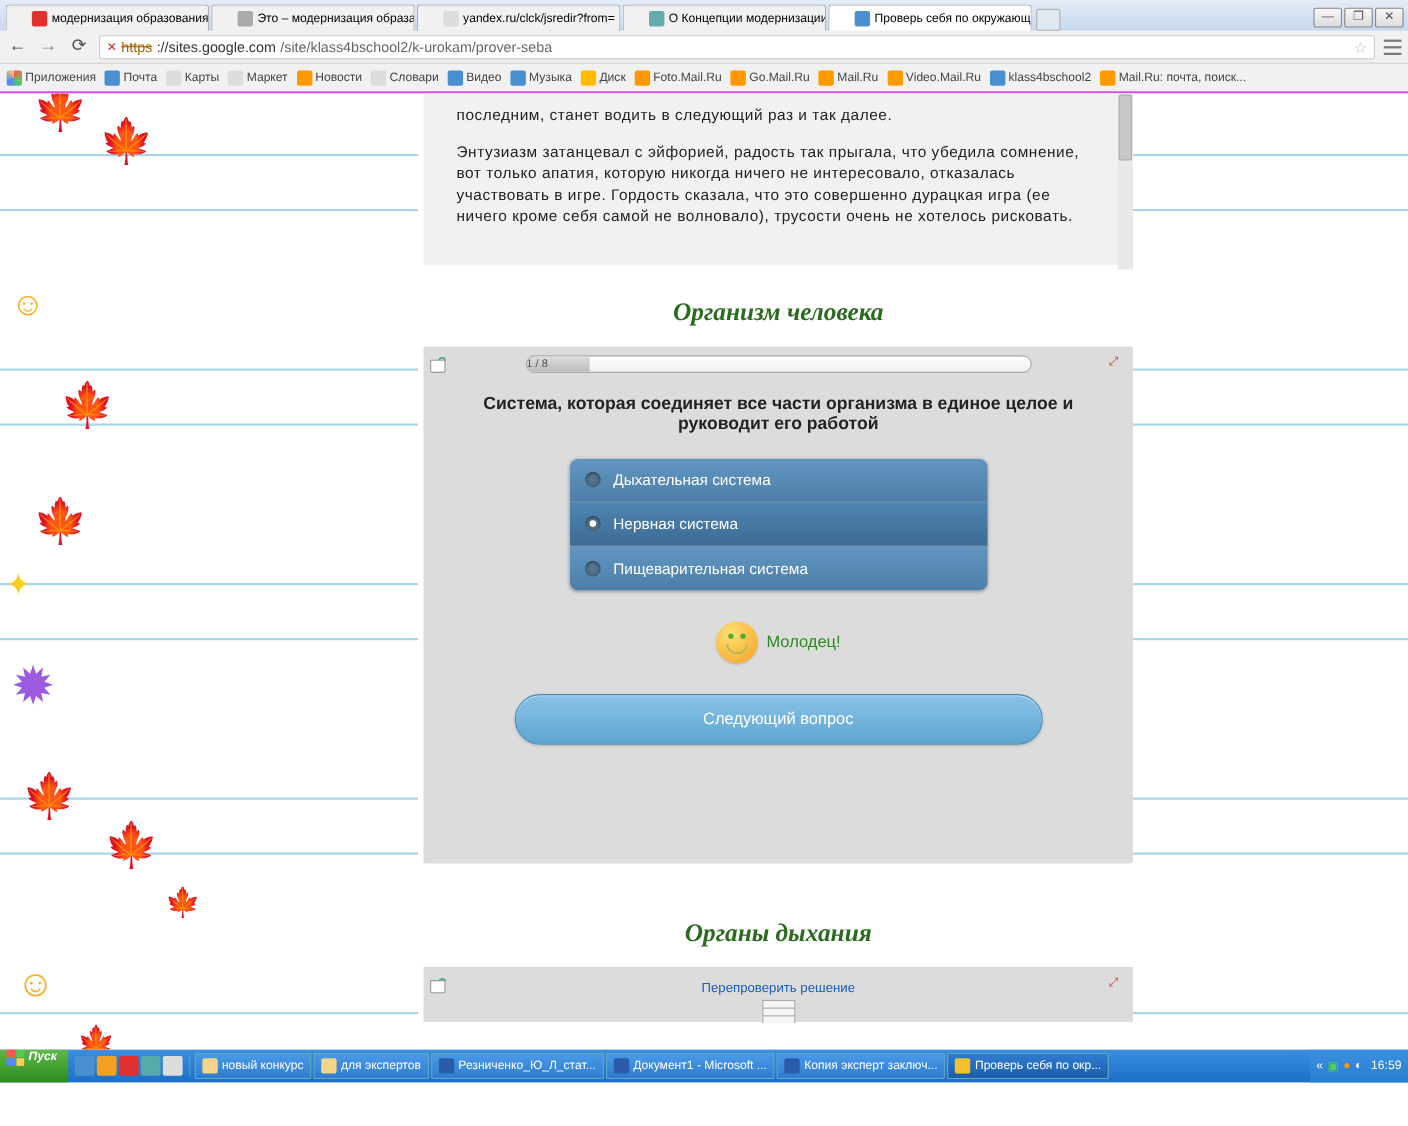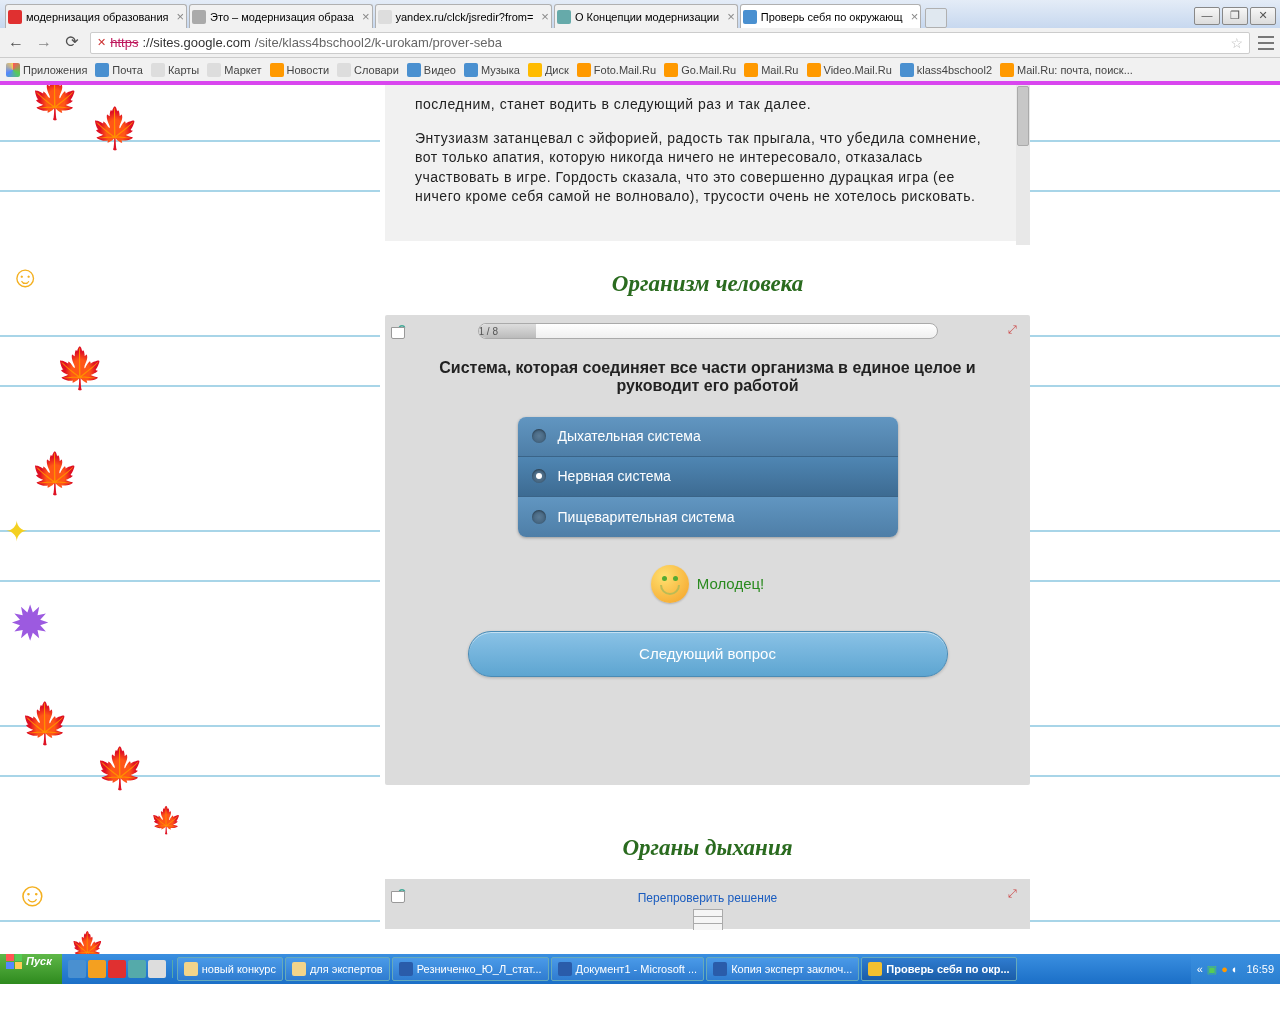--- a/index.html
+++ b/index.html
@@ -1,41 +1,41 @@
 <!DOCTYPE html>
 <html><head>
 <meta charset="utf-8">
 <style>
 * { margin: 0; padding: 0; box-sizing: border-box; font-family: Arial, sans-serif; }
 body { width: 1280px; height: 1024px; overflow: hidden; background: #fff; }
 
 
 .titlebar { height: 28px; background: linear-gradient(#e4ecf7,#c7d8ef); display: flex; align-items: flex-end; padding-left: 5px; }
-.tab { background: #f1f1f1; border: 1px solid #b0b0b0; border-bottom: none; border-radius: 3px 3px 0 0; height: 24px; padding: 3px 2px; margin-right: 2px; font-size: 11px; display: flex; align-items: center; gap: 4px; max-width: 185px; overflow: hidden; white-space: nowrap; cursor: pointer; }
+.tab { background: #f1f1f1; border: 1px solid #b0b0b0; border-bottom: none; border-radius: 3px 3px 0 0; height: 24px; padding: 3px 23px; margin-right: 2px; font-size: 11px; display: flex; align-items: center; gap: 4px; max-width: 185px; overflow: hidden; white-space: nowrap; cursor: pointer; }
 .tab.active { background: #fff; }
 .tab-fav { width: 14px; height: 14px; border-radius: 2px; flex-shrink: 0; }
 .tab-close { color: #888; font-size: 13px; margin-left: 4px; cursor: pointer; }
 .newtab { width: 22px; height: 20px; background: #e0e8f0; border: 1px solid #b0b0b0; border-radius: 2px; margin-left: 2px; cursor: pointer; }
 .winbtns { margin-left: auto; display: flex; gap: 2px; padding-right: 4px; padding-bottom: 3px; }
 .winbtn { width: 26px; height: 18px; background: linear-gradient(#f7f7f7,#dcdcdc); border: 1px solid #888; border-radius: 2px; font-size: 11px; text-align: center; line-height: 15px; color: #555; cursor: pointer; }
 
 
 .addrbar { height: 30px; background: #f1f1f1; border-bottom: 1px solid #ccc; display: flex; align-items: center; padding: 0 6px; gap: 8px; }
 .navbtn { width: 20px; height: 20px; font-size: 16px; color: #888; cursor: pointer; text-align: center; line-height: 18px; }
 .navbtn.active { color: #515151; }
 .urlbox { flex: 1; height: 22px; border: 1px solid #ccc; border-radius: 2px; background: #fff; display: flex; align-items: center; padding: 0 6px; font-size: 13px; gap: 4px; }
-.urlsec { color: #be185d; }
+.urlsec { color: #a16207; }
 .urlhost { color: #333; }
 .urlpath { color: #666; }
 .star { color: #bbb; font-size: 14px; margin-left: auto; cursor: pointer; }
 .menu3 { width: 16px; height: 14px; display: flex; flex-direction: column; justify-content: space-between; cursor: pointer; }
 .menu3 div { height: 2px; background: #777; }
 
 
-.bmbar { height: 27px; background: #f1f1f1; border-bottom: 4px solid #d946ef; display: flex; align-items: center; padding: 0 6px; gap: 8px; font-size: 11px; }
+.bmbar { height: 27px; background: #f1f1f1; border-bottom: 2px solid #d946ef; display: flex; align-items: center; padding: 0 6px; gap: 8px; font-size: 11px; }
 .bm { display: flex; align-items: center; gap: 3px; color: #444; cursor: pointer; white-space: nowrap; }
 .bmicon { width: 14px; height: 14px; border-radius: 2px; flex-shrink: 0; }
 
 
 .page { position: relative; height: 869px; background: #fff; overflow: hidden; }
 .bgdeco { position: absolute; inset: 0; }
 .bgline { position: absolute; left: 0; width: 380px; height: 2px; background: #a8d5e8; }
 .bgline.r { left: auto; right: 0; width: 250px; }
 .leaf { position: absolute; font-size: 40px; }
 
@@ -80,21 +80,21 @@
 
 
 .taskbar { height: 30px; background: linear-gradient(#3a8fe0,#1b6fc7); display: flex; align-items: center; font-size: 11px; color: #fff; }
 .startbtn { height: 30px; padding: 0 10px 16px 6px; background: linear-gradient(#5fb848,#2e8a1e); display: flex; align-items: center; gap: 4px; font-weight: bold; font-style: italic; cursor: pointer; }
 .winlogo { width: 16px; height: 16px; display: grid; grid-template-columns: 1fr 1fr; grid-template-rows: 1fr 1fr; gap: 1px; }
 .winlogo div:nth-child(1){background:#f55;} .winlogo div:nth-child(2){background:#5c5;} .winlogo div:nth-child(3){background:#58f;} .winlogo div:nth-child(4){background:#fc5;}
 .qlaunch { display: flex; gap: 2px; padding: 0 6px; border-right: 1px solid #5aa; }
 .qlaunch div { width: 18px; height: 18px; border-radius: 2px; cursor: pointer; }
 .taskbtns { display: flex; flex: 1; gap: 2px; padding: 0 4px; overflow: hidden; }
 .taskbtn { height: 24px; background: linear-gradient(#4a9ae8,#2f7cd0); border: 1px solid #6ab; border-radius: 2px; padding: 0 6px; display: flex; align-items: center; gap: 4px; max-width: 160px; overflow: hidden; white-space: nowrap; cursor: pointer; }
-.taskbtn.act { background: linear-gradient(#2f7cd0,#1a5da8); font-weight: bold; }
+.taskbtn.act { background: linear-gradient(#2f7cd0,#1a5da8); }
 .taskicon { width: 14px; height: 14px; border-radius: 2px; flex-shrink: 0; }
 .tray { display: flex; align-items: center; gap: 4px; padding: 0 6px; background: linear-gradient(#3a8fe0,#2a7fd0); height: 30px; }
 .tray span { font-size: 11px; }
 .clock { font-size: 11px; padding-left: 4px; }
 </style>
 </head>
 <body>
 
 <div class="titlebar">
   <div class="tab">

